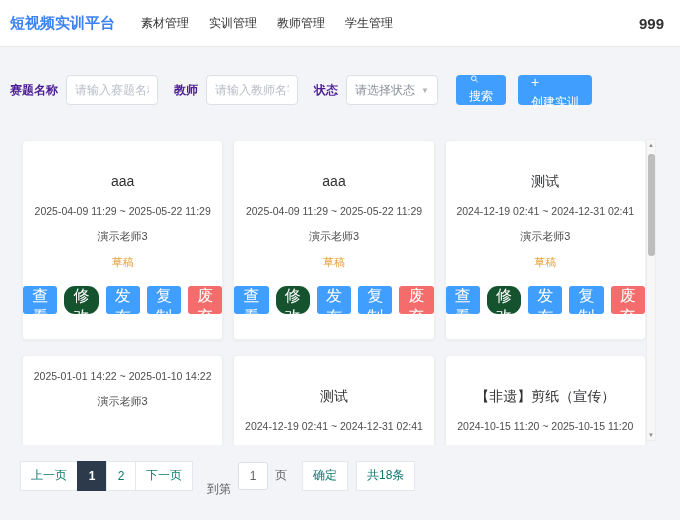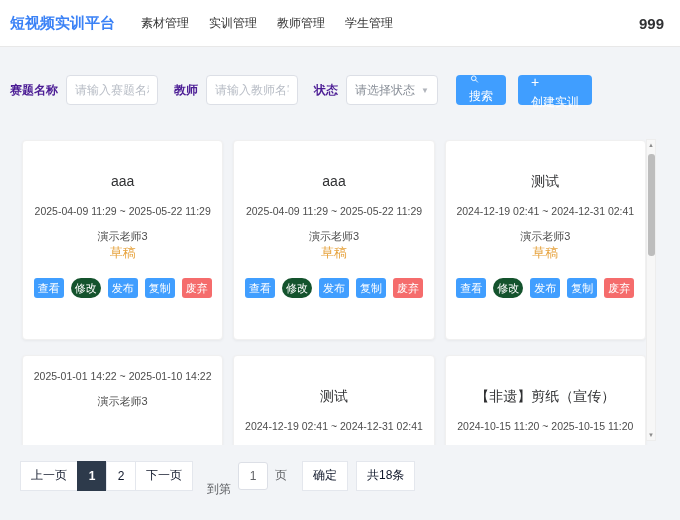--- a/index.html
+++ b/index.html
@@ -34,41 +34,41 @@
   
   .scroll-area { position:relative; margin-top:30px; height:310px; overflow:hidden; }
   .cards-row { display:flex; gap:10px; padding:5px 34px 0 22px; }
   .cards-row.second { padding-top:0; margin-top:15px; }
   .card { flex:1; background:#fff; border:1px solid #f0f0f0; border-radius:4px; height:200px;
           box-shadow:0 1px 3px rgba(0,0,0,0.05); text-align:center; overflow:hidden; }
   .card-title { margin-top:30px; font-size:14px; font-weight:normal; color:#303133; height:20px;
                 line-height:20px; white-space:nowrap; }
   .card-dates { margin-top:14px; font-size:10.5px; color:#4d4d4d; white-space:nowrap; }
   .card-teacher { margin-top:12px; font-size:11px; color:#4d4d4d; }
-  .card-status { font-size:13px; color:#e6a23c; }
+  .card-status { margin-top:11px; font-size:11px; color:#e6a23c; }
   .card-actions { margin-top:16px; display:flex; justify-content:center; gap:7px; }
-  .abtn { height:20px; min-width:30px; padding:0 2px; border:none; border-radius:3px;
-          color:#fff; font-size:11px; cursor:pointer; }
+  .abtn { height:28px; min-width:30px; padding:0 2px; border:none; border-radius:3px;
+          color:#fff; font-size:16px; cursor:pointer; }
   .abtn.primary { background:#409eff; }
   .abtn.warning { background:#14532d;border-radius:11px; }
   .abtn.danger  { background:#f56c6c; }
 
   
   .scrollbar { position:absolute; top:4px; right:24px; width:10px; height:302px;
                background:#f7f7f7; border:1px solid #ededed; }
   .sb-arrow { height:10px; font-size:6px; color:#8c8c8c; text-align:center; line-height:10px;
               cursor:pointer; user-select:none; }
   .sb-arrow.down { position:absolute; bottom:0; left:0; right:0; }
   .sb-thumb { position:absolute; top:14px; left:0.5px; width:7px; height:102px;
               background:#bdbdbd; border-radius:3px; cursor:pointer; }
 
   
   .pagination { display:flex; align-items:center; margin:8px 0 0 20px; font-size:12px; color:#606266; }
   .pg-btn { background:#fff; border:1px solid #e4e7ed; height:30px; min-width:30px; padding:0 10px;
-            display:flex; align-items:center; justify-content:center; cursor:pointer; color:#0f172a; }
+            display:flex; align-items:center; justify-content:center; cursor:pointer; color:#0f766e; }
   .pg-btn.joined { margin-left:-1px; }
   .pg-btn.num { padding:0; width:30px; }
   .pg-btn.active { background:#2d3a4b; border-color:#2d3a4b; color:#fff; font-weight:bold; }
   .pg-text { margin:0 7px; white-space:nowrap; }
   .pg-text.goto { margin-left:14px;margin-top:28px; }
   .pg-input { width:30px; height:28px; border:1px solid #dcdfe6; border-radius:3px;
               text-align:center; font-size:12px; color:#606266; background:#fff; }
   .pg-btn.standalone { margin-left:8px; }
 </style>
 </head>

